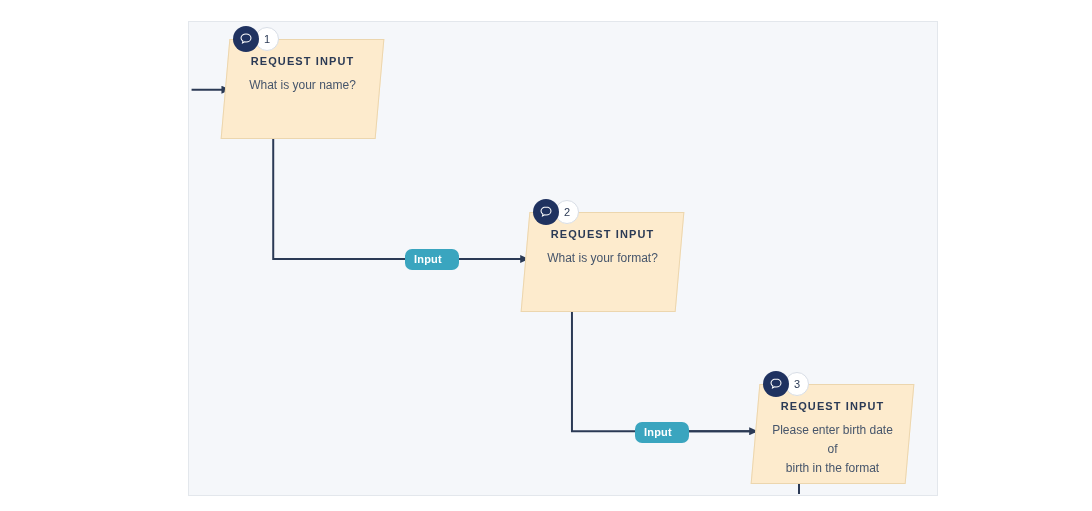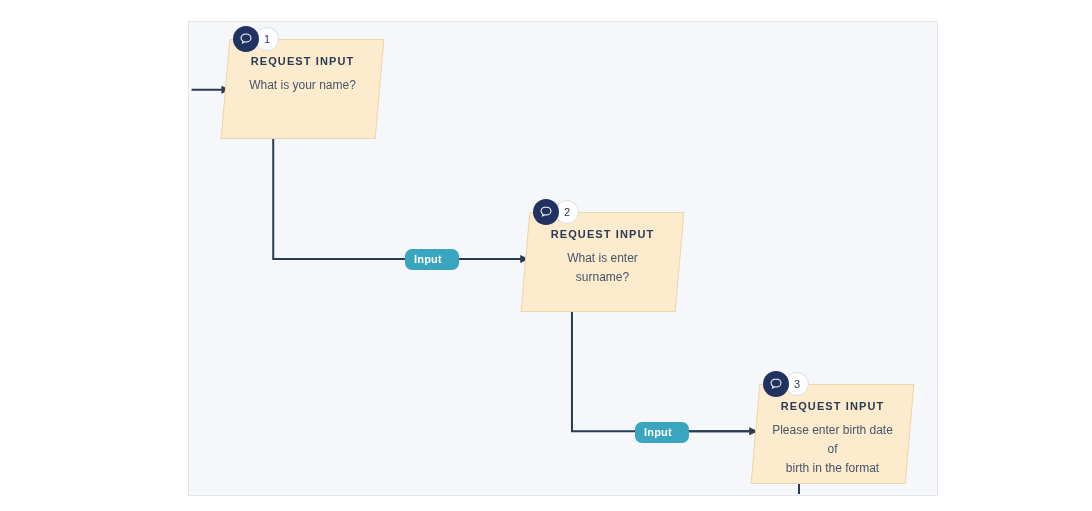--- a/index.html
+++ b/index.html
@@ -162,21 +162,21 @@
         </svg>
       </div>
       <div class="badge-num">1</div>
     </div>
   </div>
 
   <div class="node" style="left:336px; top:190px; width:155px; height:100px;">
     <div class="node-shape"></div>
     <div class="node-body">
       <div class="node-kicker">REQUEST INPUT</div>
-      <div class="node-text">What is enter surname?</div>
+      <div class="node-text">What is your format?</div>
     </div>
     <div class="badge-row" style="left:8px;">
       <div class="badge-icon">
         <svg width="14" height="14" viewBox="0 0 16 16" aria-hidden="true">
           <path d="M8 2.2c-3.2 0-5.7 2-5.7 4.6 0 1.5.9 2.8 2.2 3.6l-.5 2.2 2.4-1.3c.5.1 1 .2 1.6.2 3.2 0 5.7-2 5.7-4.7S11.2 2.2 8 2.2z" fill="none" stroke="#ffffff" stroke-width="1.2"></path>
         </svg>
       </div>
       <div class="badge-num">2</div>
     </div>
   </div>

